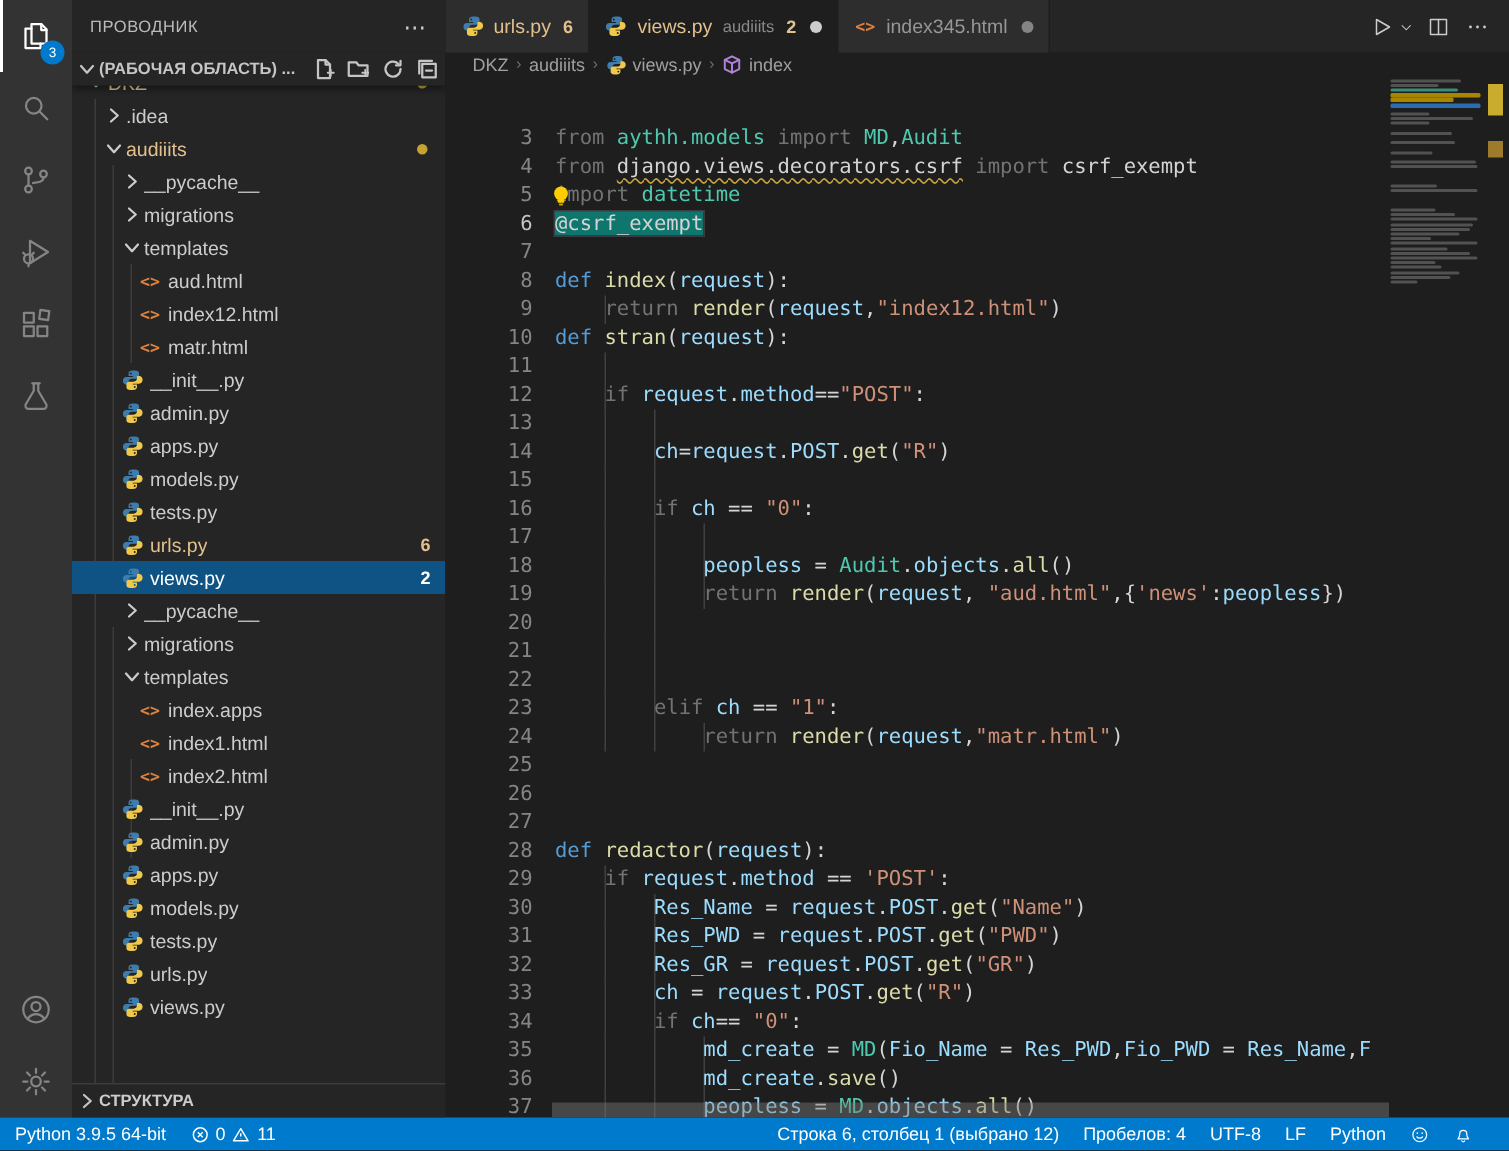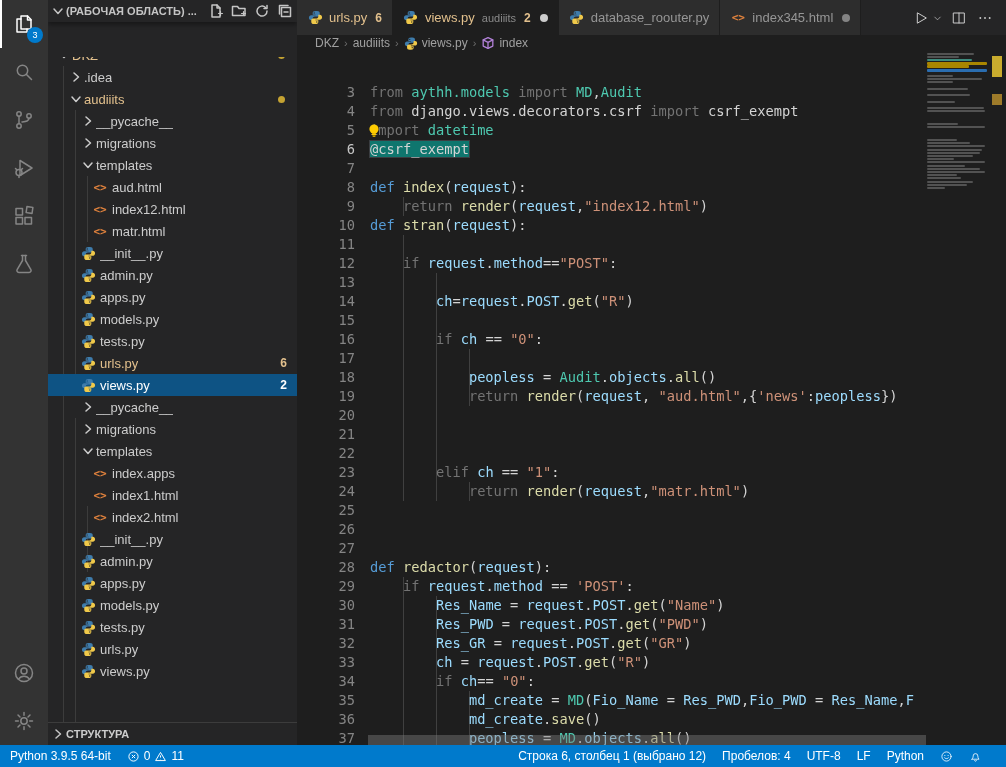--- a/index.html
+++ b/index.html
@@ -63,21 +63,21 @@
   .editor{position:absolute;top:51px;left:0;right:18px;bottom:0;overflow:hidden;font-family:"DejaVu Sans Mono",monospace;font-size:13.7px;line-height:19px;white-space:pre;color:#d4d4d4}
   .code-clip{position:absolute;top:0;left:0;width:628px;bottom:0;overflow:hidden}
   .code-inner{position:relative;margin-top:-6px}
   .cline{position:relative;height:19px}
   .cline .ln{position:absolute;left:0;top:0;width:58px;text-align:right;color:#858585}
   .cline .ln.cur{color:#c6c6c6}
   .cline .ctext{position:absolute;left:73px;top:0}
   .iguide{position:absolute;top:0;height:19px;width:1px;background:#404040}
   .tk-k{color:#737373}.tk-d{color:#569CD6}.tk-f{color:#DCDCAA}.tk-v{color:#9CDCFE}
   .tk-c{color:#4EC9B0}.tk-s{color:#CE9178}.tk-t{color:#D4D4D4}
-  .tk-w{color:#D4D4D4;text-decoration-style:wavy;text-decoration-color:#C8A33C;text-decoration-thickness:1px;text-underline-offset:3px}
+  .tk-w{color:#D4D4D4;text-decoration:underline;text-decoration-style:wavy;text-decoration-color:#C8A33C;text-decoration-thickness:1px;text-underline-offset:3px}
   .tk-e{color:#D4D4D4;background:#0f766e;box-shadow:0 0 0 1px #3A3D41}
   .bulb{position:absolute;left:70px;top:2px;width:14px;height:15px;z-index:2}
 
   .minimap{position:absolute;top:0;right:0;width:63px;bottom:0;background:#1e1e1e;cursor:pointer}
   .mm-bar{position:absolute;left:2px;border-radius:1px}
 
   .overview{position:absolute;top:51px;right:0;width:18px;bottom:0;background:#1e1e1e}
   .ov-mark{position:absolute;left:4px;width:10px}
   .hscroll{position:absolute;left:71px;bottom:0;width:558px;height:10px;background:rgba(121,121,121,.45);cursor:pointer}
 
@@ -165,20 +165,24 @@
           <svg viewBox="0 0 24 24" width="100%" height="100%" fill="none" stroke="currentColor" stroke-width="1.5" stroke-linecap="round" stroke-linejoin="round">
             <circle cx="12" cy="12" r="3.2"></circle>
             <path d="M12 3.5v2.8M12 17.7v2.8M3.5 12h2.8M17.7 12h2.8M6 6l2 2M16 16l2 2M18 6l-2 2M8 16l-2 2"></path>
           </svg>
         </span>
       </div>
     </div>
 </div>
 
 <div class="sidebar">
+  <div class="side-title">
+    <span>ПРОВОДНИК</span>
+    <span class="more">⋯</span>
+  </div>
   <div class="ws-row">
     <span class="chev">
         <svg viewBox="0 0 16 16" width="100%" height="100%" fill="none" stroke="currentColor" stroke-width="1.5" stroke-linecap="round" stroke-linejoin="round">
           <path d="M4 6l4 4.5L12 6"></path>
         </svg>
       </span>
     <span class="lbl">(РАБОЧАЯ ОБЛАСТЬ) ...</span>
     <span class="ws-actions" id="ws-actions">
         <span>
           <svg viewBox="0 0 16 16" width="100%" height="100%" fill="none" stroke="currentColor" stroke-width="1.5" stroke-linecap="round" stroke-linejoin="round">
@@ -481,29 +485,20 @@
         <span class="fico">
           <svg viewBox="0 0 16 16" width="15" height="15">
             <path fill="#3E7CAC" d="M7.9 1C5.9 1 5 1.9 5 3.2V5h3.1v.6H3.4C2 5.6 1 6.7 1 8.3 1 10 2 11 3.4 11H5V9.2C5 7.9 6.1 7 7.4 7h3.2c1.2 0 1.9-.8 1.9-2V3.2C12.5 1.9 11.6 1 9.6 1zM6.6 2.5a.7.7 0 1 1 0 1.4.7.7 0 0 1 0-1.4z"></path>
             <path fill="#F0C94A" d="M8.1 15c2 0 2.9-.9 2.9-2.2V11H7.9v-.6h4.7c1.4 0 2.4-1.1 2.4-2.7C15 6 14 5 12.6 5H11v1.8C11 8.1 9.9 9 8.6 9H5.4c-1.2 0-1.9.8-1.9 2v1.8C3.5 14.1 4.4 15 6.4 15zm1.3-1.5a.7.7 0 1 1 0-1.4.7.7 0 0 1 0 1.4z"></path>
           </svg>
         </span>
         <span class="gold">views.py</span>
         <span class="desc">audiiits</span>
         <span class="tbadge">2</span>
         <span class="dot"></span>
-      </div>
-      <div class="tab">
-        <span class="fico">
-          <svg viewBox="0 0 16 16" width="15" height="15">
-            <path fill="#3E7CAC" d="M7.9 1C5.9 1 5 1.9 5 3.2V5h3.1v.6H3.4C2 5.6 1 6.7 1 8.3 1 10 2 11 3.4 11H5V9.2C5 7.9 6.1 7 7.4 7h3.2c1.2 0 1.9-.8 1.9-2V3.2C12.5 1.9 11.6 1 9.6 1zM6.6 2.5a.7.7 0 1 1 0 1.4.7.7 0 0 1 0-1.4z"></path>
-            <path fill="#F0C94A" d="M8.1 15c2 0 2.9-.9 2.9-2.2V11H7.9v-.6h4.7c1.4 0 2.4-1.1 2.4-2.7C15 6 14 5 12.6 5H11v1.8C11 8.1 9.9 9 8.6 9H5.4c-1.2 0-1.9.8-1.9 2v1.8C3.5 14.1 4.4 15 6.4 15zm1.3-1.5a.7.7 0 1 1 0-1.4.7.7 0 0 1 0 1.4z"></path>
-          </svg>
-        </span>
-        <span class="">database_roouter.py</span>
       </div>
       <div class="tab">
         <span class="fico">
           <span class="html-ico">&lt;&gt;</span>
         </span>
         <span class="">index345.html</span>
         <span class="dot dim"></span>
       </div>
       <div class="tab-actions">
         <span class="act">

